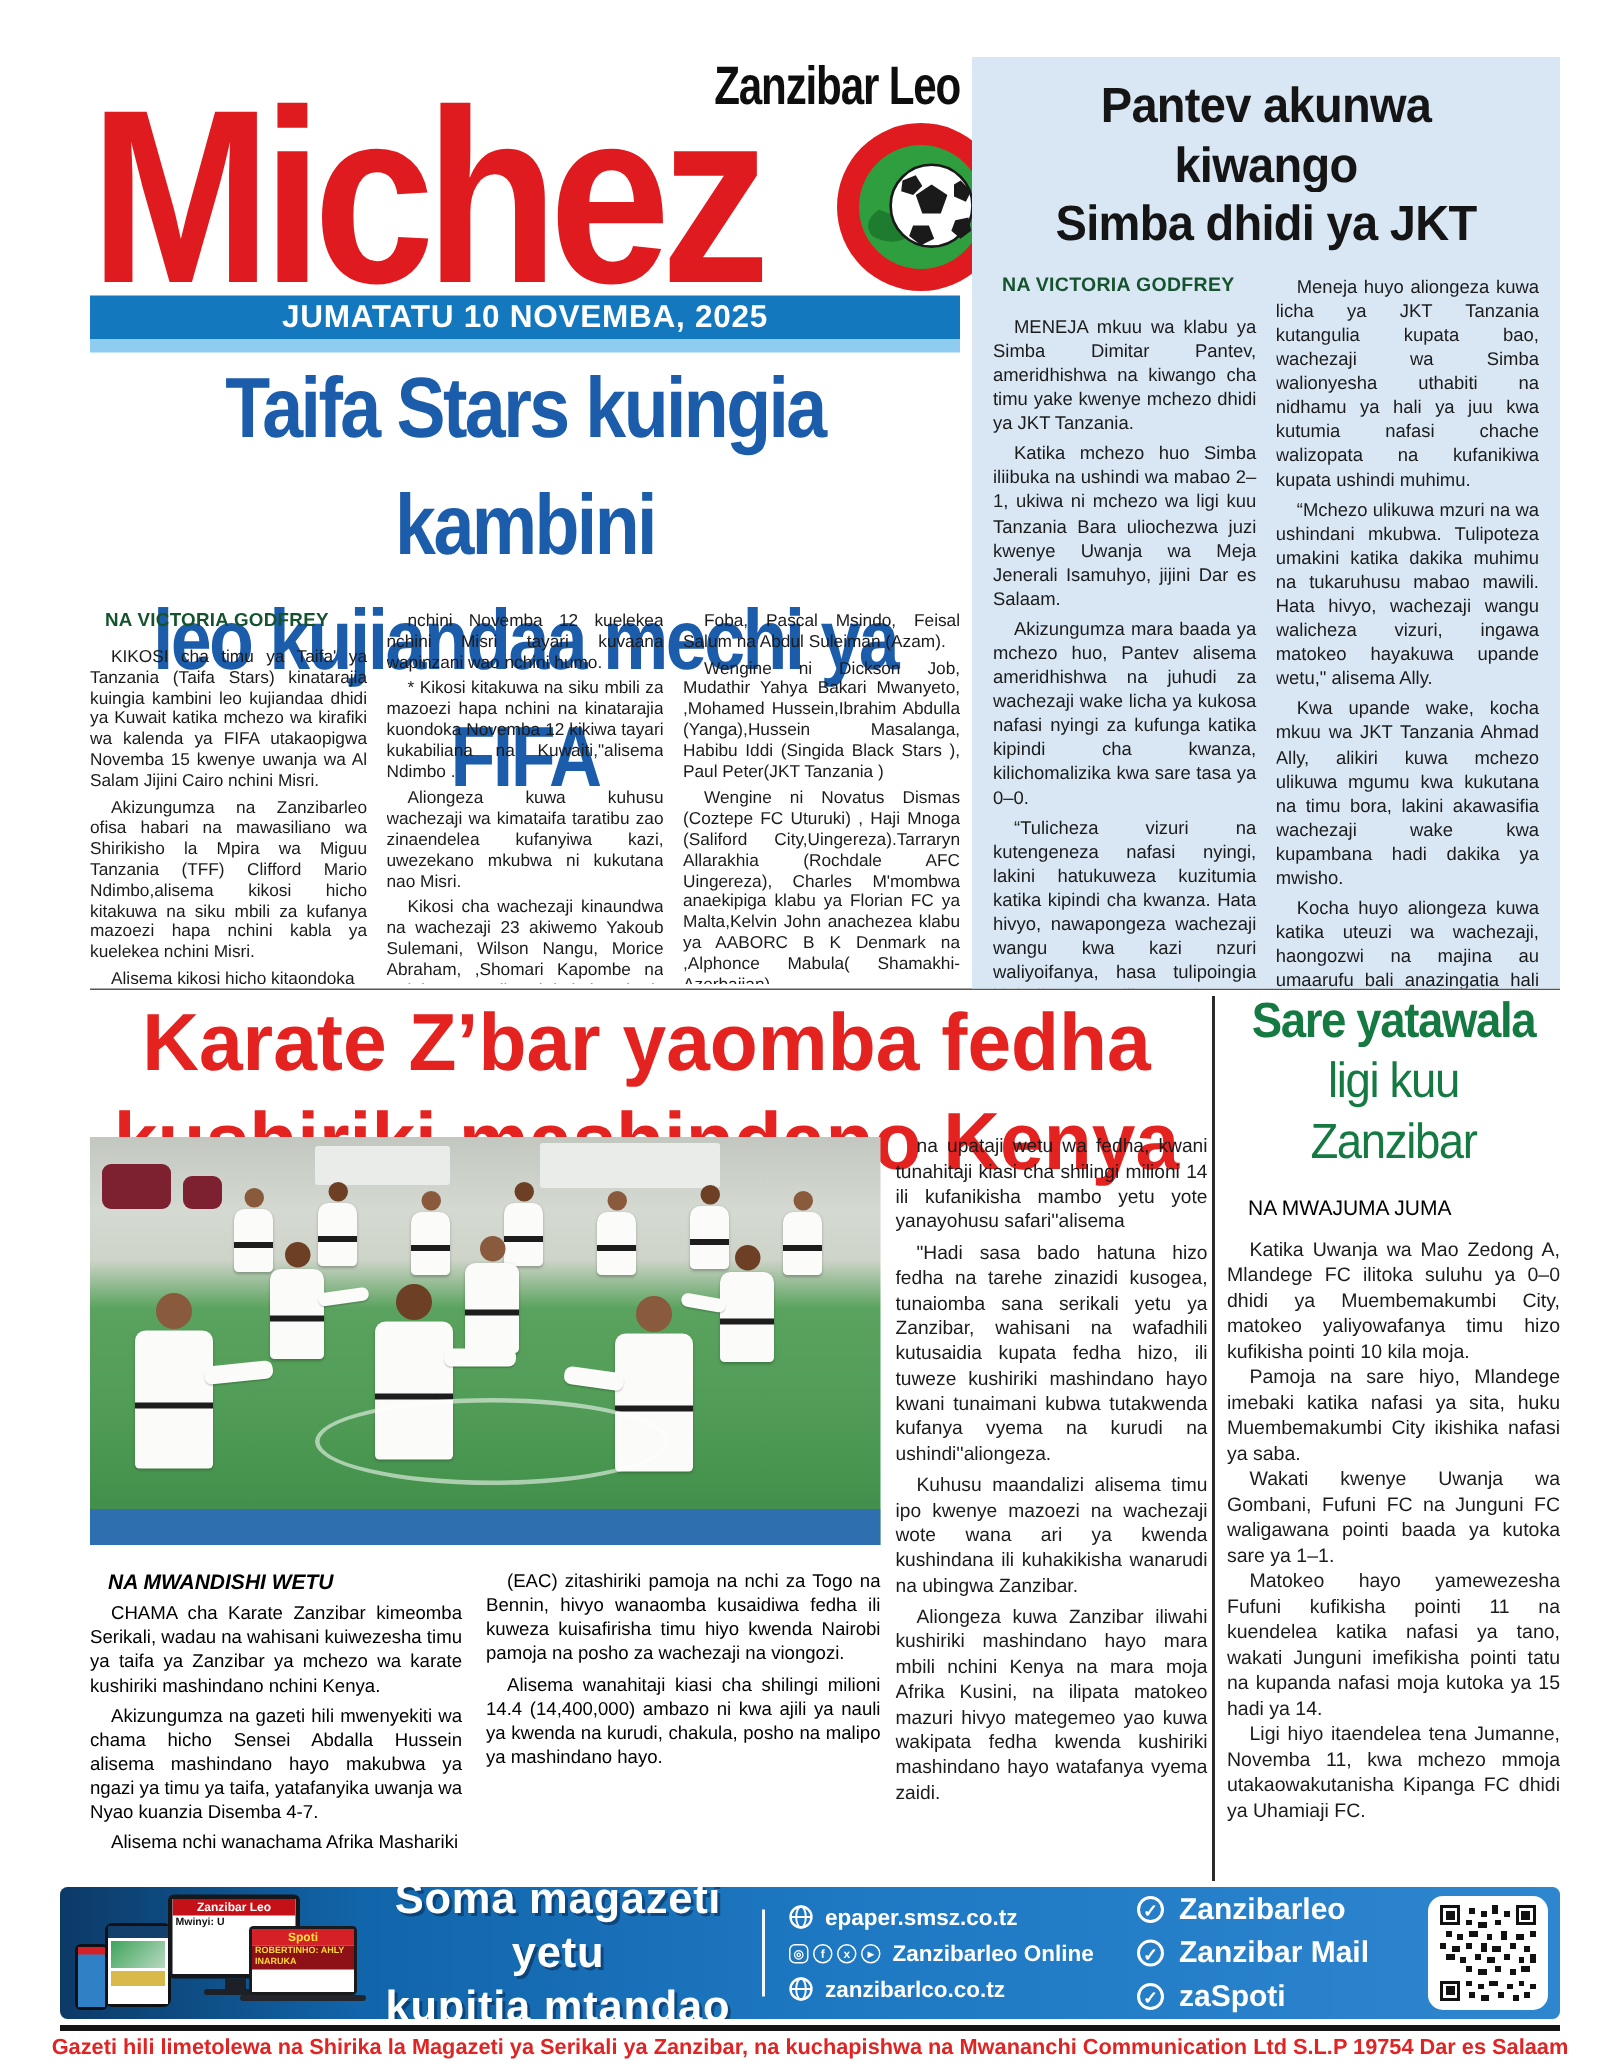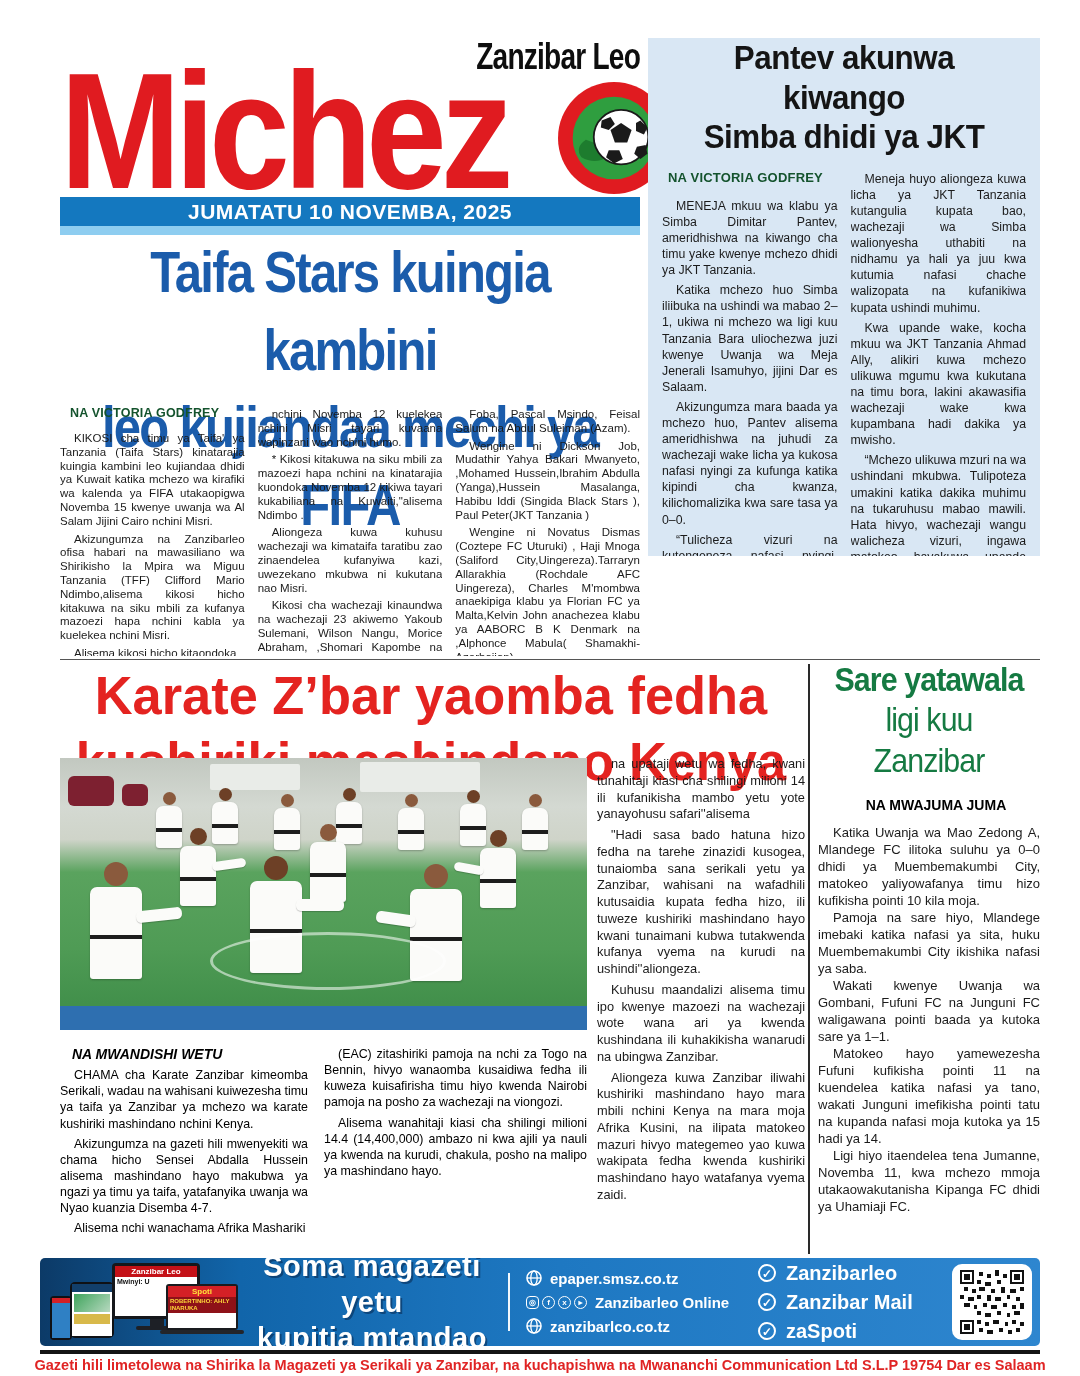--- a/index.html
+++ b/index.html
@@ -23,22 +23,22 @@
   .lead-head{position:absolute;left:60px;top:234px;width:580px;margin:0;text-align:center;color:#1b5cab;}
   .lead-head p{margin:0;font-size:57px;font-weight:bold;letter-spacing:-2px;line-height:1.36;
     transform:scaleX(0.86);}
   .lead-cols{position:absolute;left:60px;top:404px;width:580px;height:252px;display:flex;gap:13px;overflow:hidden;}
   .lead-cols .col{flex:1;font-size:11.5px;line-height:1.2;text-align:justify;color:#1b1b1b;overflow:hidden;}
   .paras p{margin:4px 0 2px 0;text-indent:14px;}
   .byline{font-weight:bold;font-size:12.5px;margin:2px 0 11px 10px;color:#14532d;letter-spacing:.2px;}
   .rule-h{position:absolute;left:60px;top:659px;width:980px;height:1px;background:#555;}
 
   
-  .pantev-panel{position:absolute;left:648px;top:38px;width:392px;height:518px;background:#d9e7f4;
-    box-sizing:border-box;padding:0 14px 8px;overflow:hidden;}
+  .pantev-panel{position:absolute;left:648px;top:38px;width:392px;height:621px;background:#d9e7f4;
+    box-sizing:border-box;padding:12px 14px 8px;overflow:hidden;}
   .pantev-head{margin:0 0 10px 0;}
   .pantev-head p{margin:0;text-align:center;font-size:33px;font-weight:bold;color:#151515;
     line-height:1.2;letter-spacing:-.5px;transform:scaleX(0.95);}
   .pantev-cols{display:flex;gap:13px;}
   .pantev-cols .col{flex:1;font-size:12.3px;line-height:1.31;text-align:justify;color:#1b1b1b;overflow:hidden;}
   .pantev-cols .byline{font-size:13px;margin:2px 0 12px 6px;}
 
   
   .karate-head{position:absolute;left:55px;top:663px;width:752px;margin:0;text-align:center;color:#e42320;}
   .karate-head p{margin:0;font-size:54px;font-weight:bold;line-height:1.22;transform:scaleX(0.97);}
@@ -67,21 +67,21 @@
   .karate-bottom .c1{flex:0 0 248px;font-size:12.4px;line-height:1.3;text-align:justify;overflow:hidden;}
   .karate-bottom .c2{flex:1;font-size:12.4px;line-height:1.3;text-align:justify;overflow:hidden;}
   .karate-byline{font-weight:bold;font-size:14px;margin:3px 0 4px 12px;font-style:italic;}
 
   
   .sare{position:absolute;left:818px;top:660px;width:222px;height:594px;overflow:hidden;}
   .sare-head{margin:0;}
   .sare-head p{margin:0;text-align:center;color:#157a42;font-size:33px;font-weight:bold;
     line-height:1.22;letter-spacing:-1px;transform:scaleX(0.92);}
   .sare-head p:nth-child(2){font-weight:normal;}
-  .sare-byline{font-weight:bold;font-size:14px;margin:16px 0 11px 14px;text-align:center;}
+  .sare-byline{font-weight:normal;font-size:14px;margin:16px 0 11px 14px;}
   .sare-paras{font-size:13px;line-height:1.31;text-align:justify;color:#1b1b1b;}
   .sare-paras p{margin:0;text-indent:15px;}
 
   
   .footer-bar{position:absolute;left:40px;top:1258px;width:1000px;height:88px;border-radius:5px;
     background:linear-gradient(90deg,#0c3a67 0%,#1165aa 20%,#1e78c2 52%,#2e86cf 100%);
     display:flex;align-items:center;color:#fff;overflow:hidden;}
   .devices{position:relative;width:200px;height:100%;flex:0 0 auto;}
   .monitor{position:absolute;left:72px;top:5px;width:88px;height:56px;background:#15171b;border-radius:4px;padding:3px;box-sizing:border-box;}
   .monitor .screen{width:100%;height:100%;background:#fff;overflow:hidden;}
@@ -187,22 +187,22 @@
         <div class="byline">NA VICTORIA GODFREY</div>
         <div class="paras">
             <p>MENEJA  mkuu wa klabu ya Simba Dimitar Pantev, ameridhishwa na kiwango cha timu yake kwenye mchezo dhidi ya JKT Tanzania.</p>
             <p>Katika mchezo huo Simba iliibuka na ushindi wa mabao 2–1, ukiwa ni mchezo  wa ligi kuu Tanzania Bara uliochezwa juzi kwenye Uwanja wa Meja Jenerali Isamuhyo, jijini Dar es Salaam.</p>
             <p>Akizungumza mara baada ya mchezo huo, Pantev alisema ameridhishwa na juhudi za wachezaji wake licha ya kukosa nafasi nyingi za kufunga katika kipindi cha kwanza, kilichomalizika kwa sare tasa ya 0–0.</p>
             <p>“Tulicheza vizuri na kutengeneza nafasi nyingi, lakini hatukuweza kuzitumia katika kipindi cha kwanza. Hata hivyo, nawapongeza wachezaji wangu kwa kazi nzuri waliyoifanya, hasa tulipoingia kipindi cha pili na kuweza kugeuza matokeo," alisema Pantev.</p>
           </div>
       </div>
       <div class="col paras">
           <p>Meneja huyo aliongeza kuwa licha ya JKT Tanzania kutangulia kupata bao, wachezaji wa Simba walionyesha uthabiti na nidhamu ya hali ya juu kwa kutumia nafasi chache walizopata na kufanikiwa kupata ushindi muhimu.</p>
+          <p>“Mchezo ulikuwa mzuri na wa ushindani mkubwa. Tulipoteza umakini katika dakika muhimu na tukaruhusu mabao mawili. Hata hivyo, wachezaji wangu walicheza vizuri, ingawa matokeo hayakuwa upande wetu," alisema Ally.</p>
           <p>Kwa upande wake, kocha mkuu wa JKT Tanzania Ahmad Ally, alikiri kuwa mchezo ulikuwa mgumu kwa kukutana na timu bora, lakini akawasifia wachezaji wake kwa kupambana hadi dakika ya mwisho.</p>
-          <p>“Mchezo ulikuwa mzuri na wa ushindani mkubwa. Tulipoteza umakini katika dakika muhimu na tukaruhusu mabao mawili. Hata hivyo, wachezaji wangu walicheza vizuri, ingawa matokeo hayakuwa upande wetu," alisema Ally.</p>
           <p>Kocha huyo aliongeza kuwa katika uteuzi wa wachezaji, haongozwi na majina au umaarufu bali anazingatia hali ya kiafya na utayari wa mchezaji, akisisitiza kuwa kila mchezaji wa JKT Tanzania ni muhimu katika kusaidia timu kufanikiwa</p>
         </div>
     </div>
   </aside>
 
   <h2 class="karate-head">
       <p>Karate Z’bar yaomba fedha</p>
       <p>kushiriki mashindano Kenya</p>
     </h2>
   <div class="vert-rule"></div>

